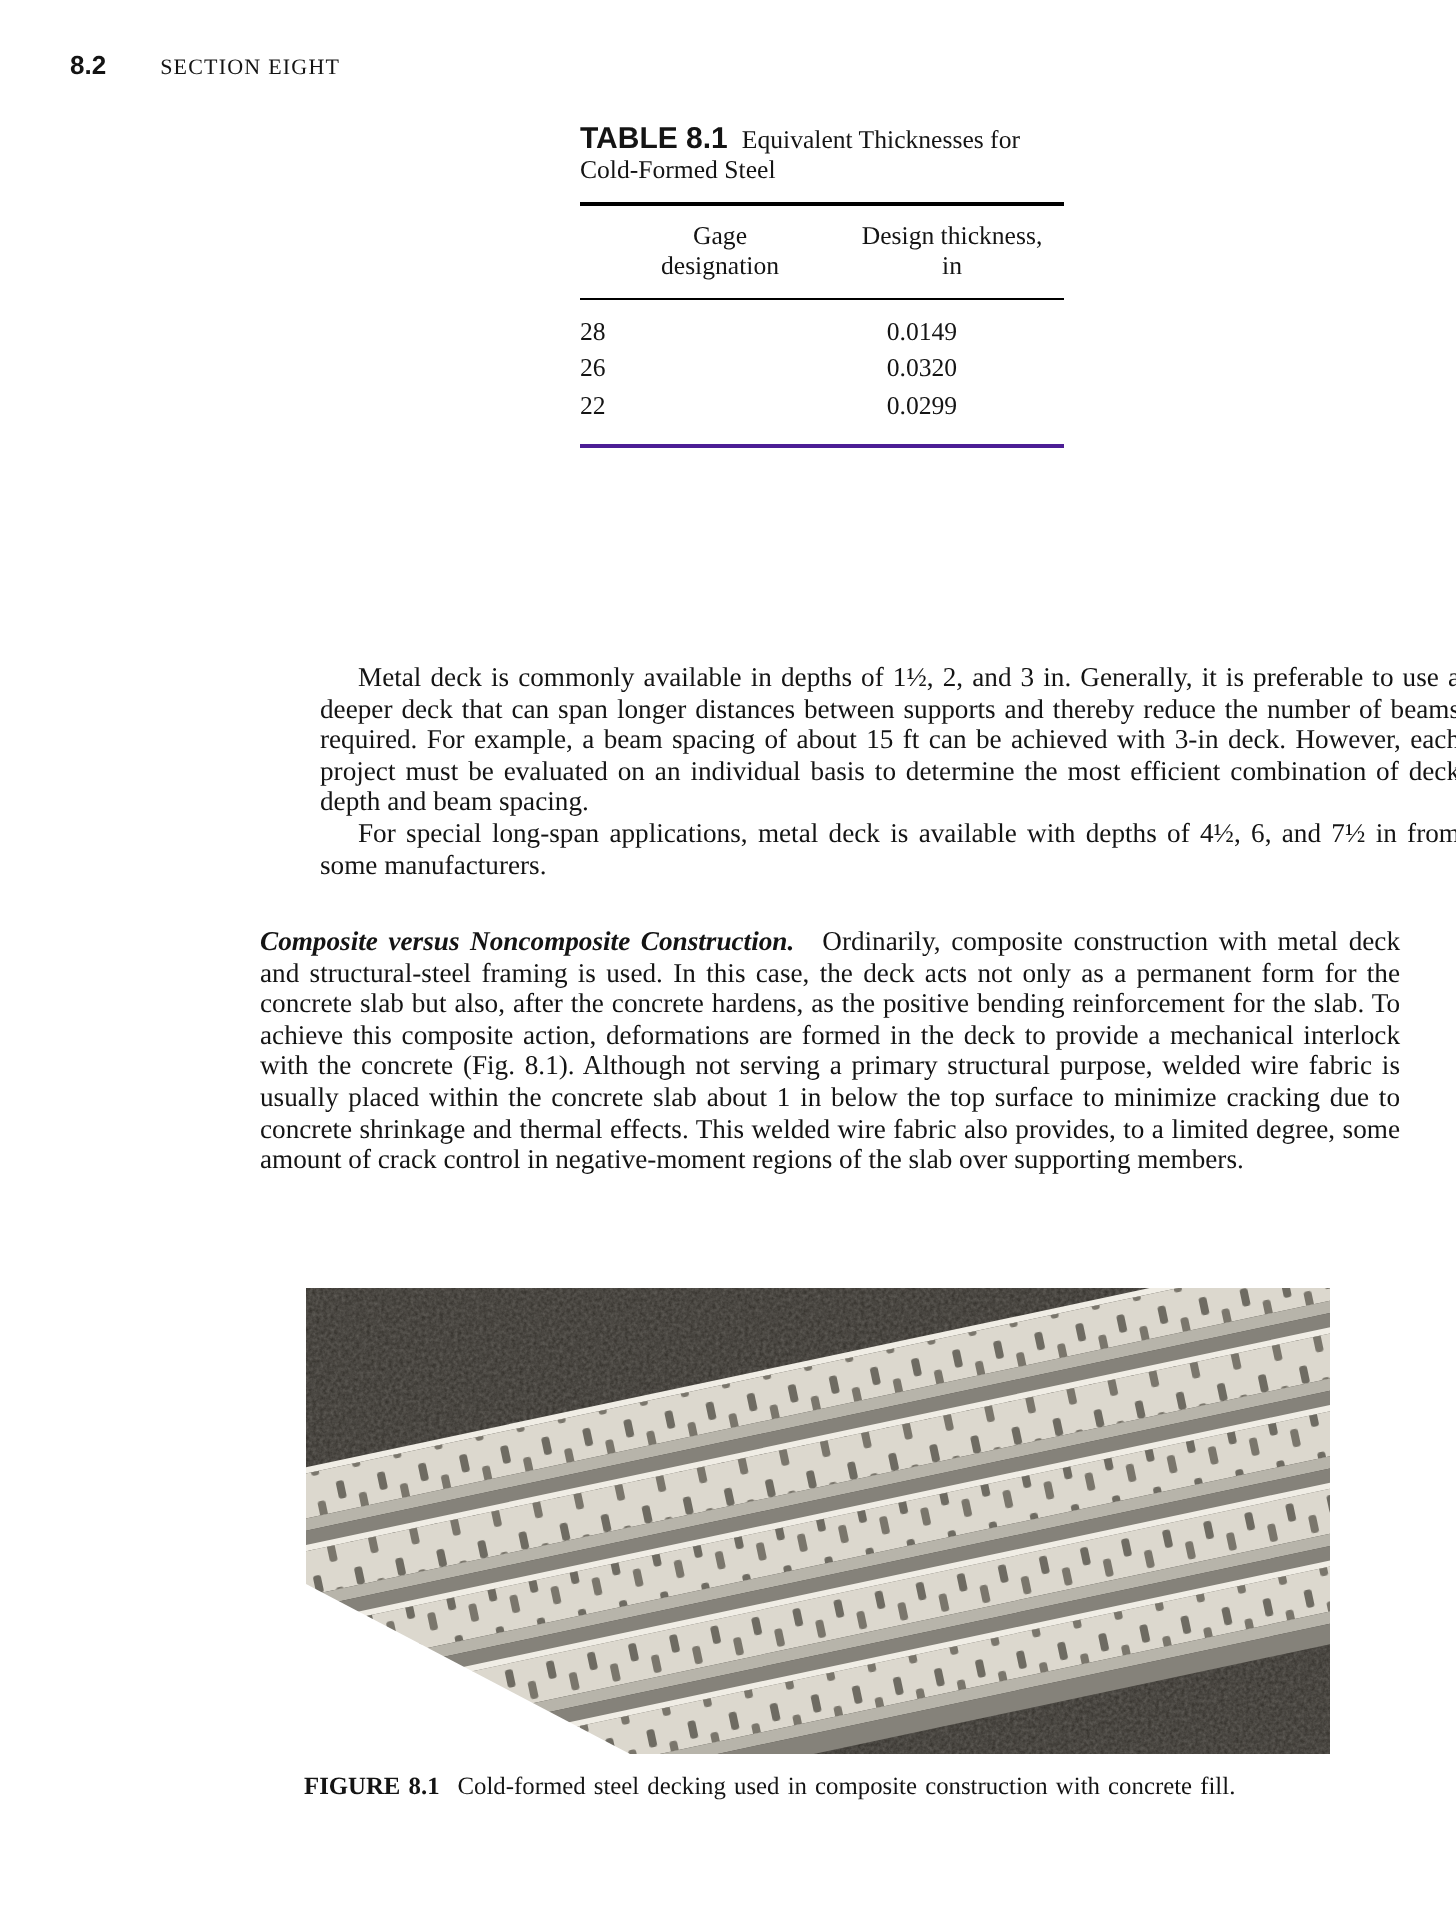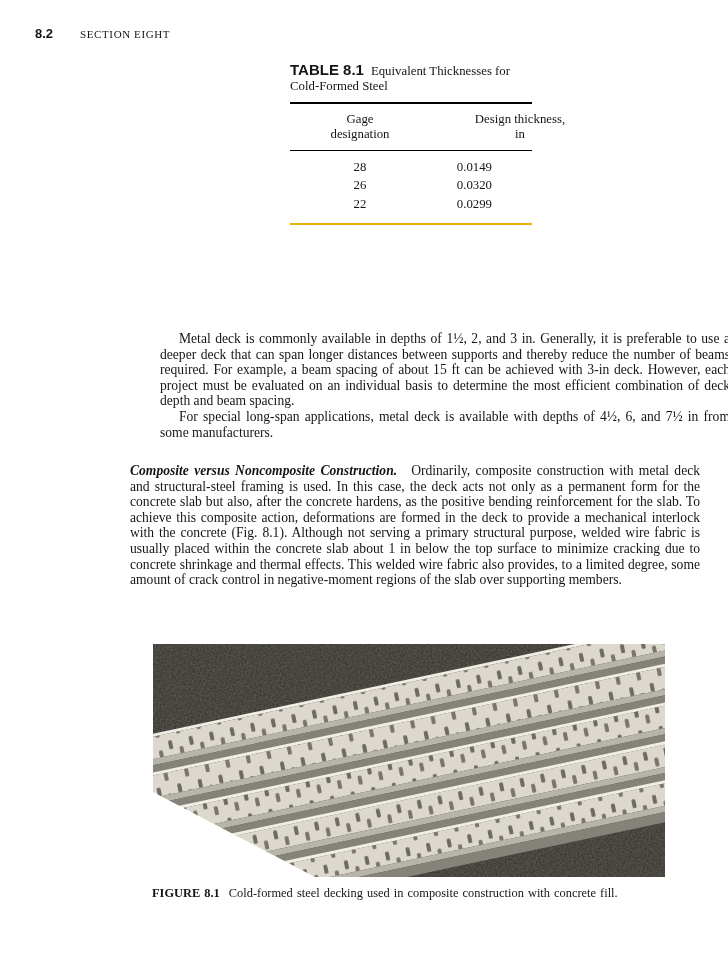--- a/index.html
+++ b/index.html
@@ -14,30 +14,30 @@
 
   
   .running-header { position: absolute; top: 24px; left: 35px; white-space: nowrap; }
   .page-number { font-family: "Liberation Sans", sans-serif; font-weight: bold; font-size: 13px; }
   .running-head { font-family: "Liberation Serif", serif; font-size: 11px; letter-spacing: 0.6px; margin-left: 27px; }
 
   
   .table-wrap { position: absolute; left: 290px; top: 62px; width: 242px; }
   .table-title-line { font-size: 12.8px; line-height: 15px; }
   .table-label { font-family: "Liberation Sans", sans-serif; font-weight: bold; font-size: 15px; padding-right: 7px; }
-  .tbl { margin-top: 8px; border-top: 2px solid #000; border-bottom: 2px solid #eab308; }
+  .tbl { margin-top: 8px; border-top: 2px solid #000; border-bottom: 2px solid #4c1d95; }
   .tbl-head { display: grid; grid-template-columns: 140px 102px; padding: 8px 0 9px; border-bottom: 1px solid #000; }
   .tbl-head .hc { text-align: center; font-size: 12.8px; line-height: 14.5px; }
   .tbl-head .hc1 span { display: block; width: 84px; margin: 0 auto; }
   .tbl-head .hc2 span { display: block; width: 92px; margin: 0 auto; }
-  .tbl-head .hc2 { padding-right: 40px; margin-left: 44px; }
+  .tbl-head .hc2 { padding-right: 40px; }
   .tbl-body { padding: 7px 0 9px; }
   .trow { display: grid; grid-template-columns: 140px 102px; height: 18.6px; align-items: center; font-size: 12.8px; }
-  .trow .c1 { text-align: center; }
-  .trow .c2 { text-align: right; padding-right: 40px; }
+  .trow .c1 { text-align: left; }
+  .trow .c2 { text-align: center; padding-right: 40px; }
 
   
   .text-block-1 { position: absolute; left: 112px; top: 331px; width: 570px; margin-left: 48px; }
   .text-block-2 { position: absolute; left: 130px; top: 463px; width: 570px; }
   p.bodytext {
     margin: 0;
     font-size: 13.6px;
     line-height: 15.6px;
     text-align: justify;
     text-indent: 19px;

